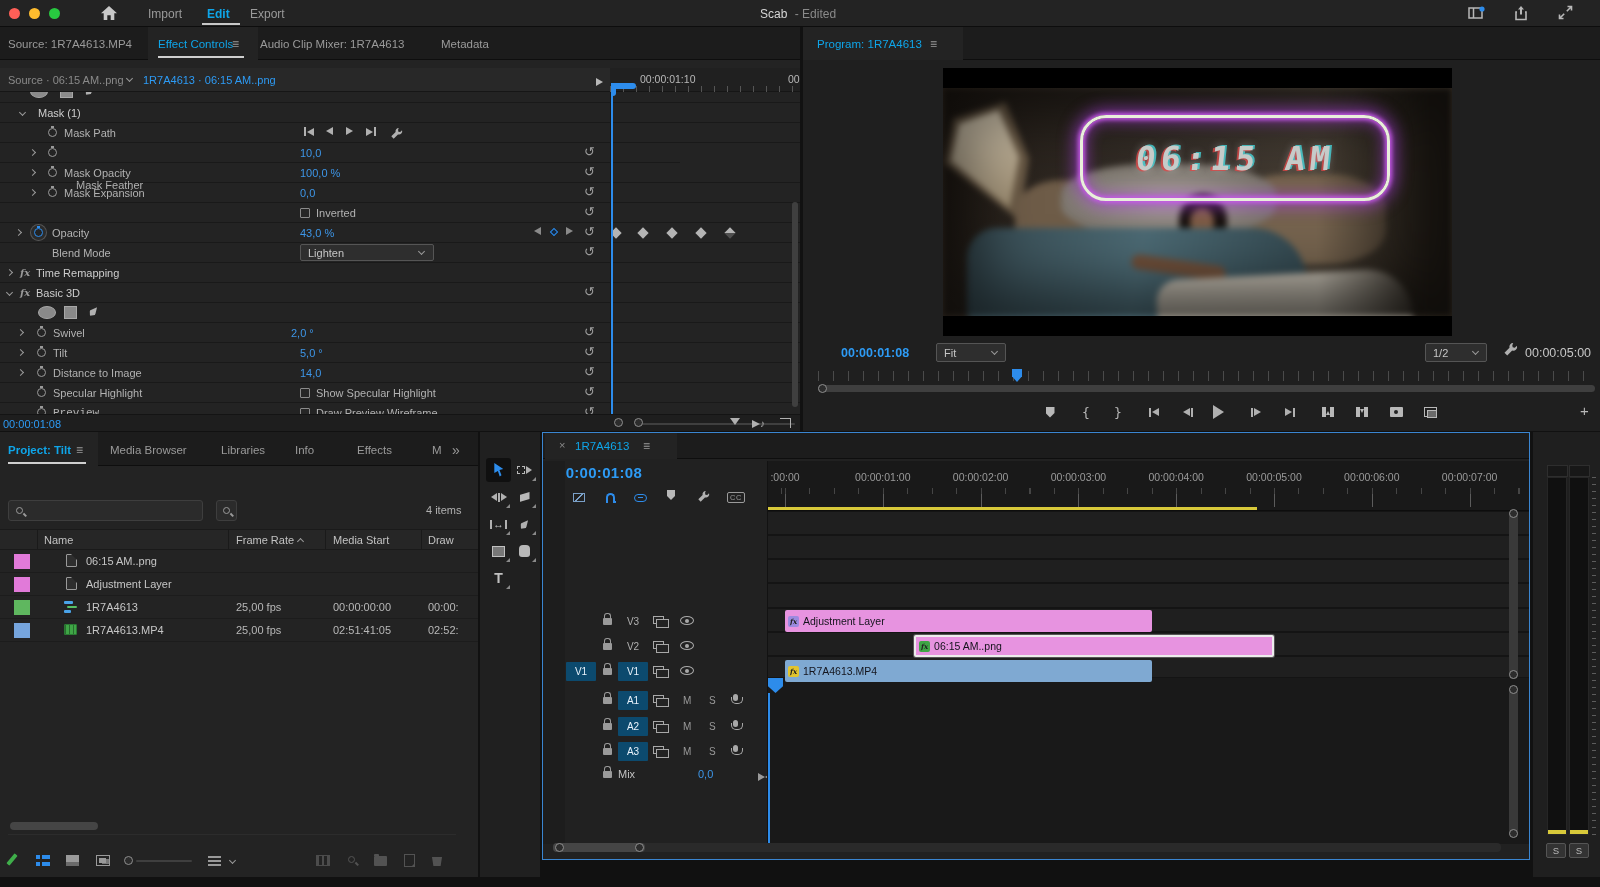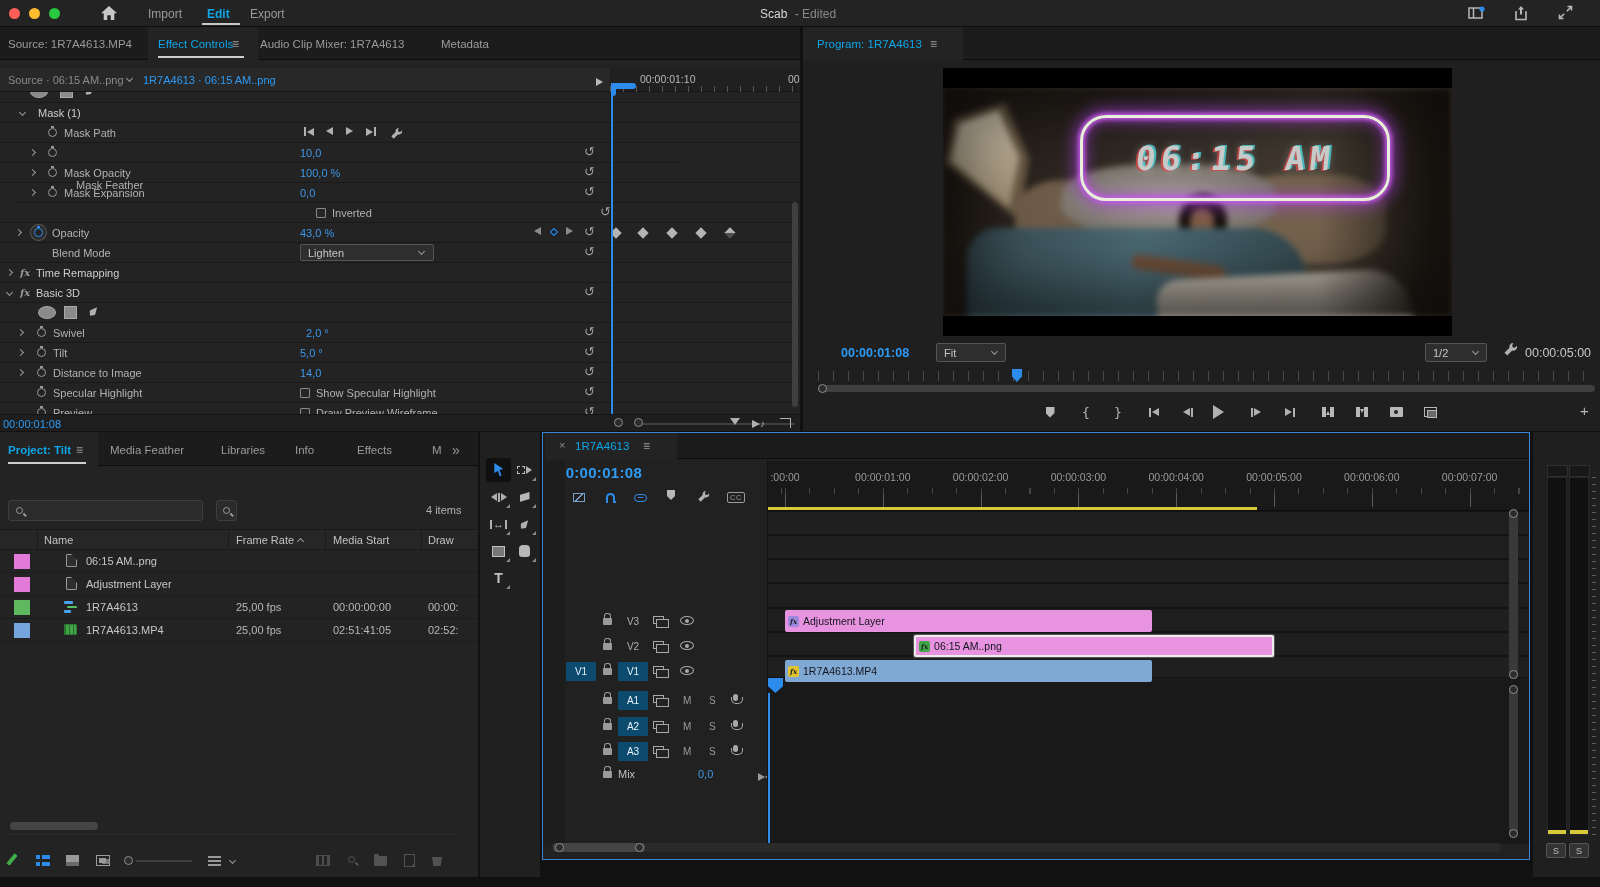--- a/index.html
+++ b/index.html
@@ -236,21 +236,21 @@
           <div class="val" style="left: 300px; top: 4px;">100,0 %</div>
           <div class="reset" style="left: 584px; top: 2px;">↺</div>
         </div>
         <div class="ec-row" style="left: 0px; top: 86px; width: 800px; height: 20px;">
           <div class="chev r" style="left: 30px; top: 7px;"></div>
           <div class="sw" style="left: 48px; top: 5px;"></div>
           <div class="lbl" style="left: 64px; top: 4px;">Mask Expansion</div>
           <div class="val" style="left: 300px; top: 4px;">0,0</div>
           <div class="reset" style="left: 584px; top: 2px;">↺</div>
         </div>
-        <div class="ec-row" style="left: 0px; top: 106px; width: 800px; height: 20px; margin-left: 16px;">
+        <div class="ec-row" style="left: 0px; top: 106px; width: 800px; height: 20px;">
           <div class="cbx" style="left: 300px; top: 5px;"></div>
           <div class="lbl" style="left: 316px; top: 4px;">Inverted</div>
           <div class="reset" style="left: 584px; top: 2px;">↺</div>
         </div>
         <div class="ec-row" style="left: 0px; top: 126px; width: 800px; height: 20px;">
           <div class="chev r" style="left: 16px; top: 7px;"></div>
           <div class="sw kf" style="left: 34px; top: 5px;"></div>
           <div class="lbl" style="left: 52px; top: 4px;">Opacity</div>
           <div class="val" style="left: 300px; top: 4px;">43,0 %</div>
           <div class="mbtn" style="left: 534px; top: 4px;">
@@ -285,21 +285,21 @@
         </div>
         <div class="ec-row" style="left: 0px; top: 206px; width: 800px; height: 20px;">
           <div class="shp-ell" style="left: 38px; top: 3px;"></div>
           <div class="shp-rect" style="left: 64px; top: 3px;"></div>
           <div class="shp-pen" style="left: 90px; top: 3px;"></div>
         </div>
         <div class="ec-row" style="left: 0px; top: 226px; width: 800px; height: 20px;">
           <div class="chev r" style="left: 18px; top: 7px;"></div>
           <div class="sw" style="left: 37px; top: 5px;"></div>
           <div class="lbl" style="left: 53px; top: 4px;">Swivel</div>
-          <div class="val" style="left: 306px; top: 4px;">2,0 °</div>
+          <div class="val" style="left: 291px; top: 4px;">2,0 °</div>
           <div class="reset" style="left: 584px; top: 2px;">↺</div>
         </div>
         <div class="ec-row" style="left: 0px; top: 246px; width: 800px; height: 20px;">
           <div class="chev r" style="left: 18px; top: 7px;"></div>
           <div class="sw" style="left: 37px; top: 5px;"></div>
           <div class="lbl" style="left: 53px; top: 4px;">Tilt</div>
           <div class="val" style="left: 300px; top: 4px;">5,0 °</div>
           <div class="reset" style="left: 584px; top: 2px;">↺</div>
         </div>
         <div class="ec-row" style="left: 0px; top: 266px; width: 800px; height: 20px;">
@@ -311,21 +311,21 @@
         </div>
         <div class="ec-row" style="left: 0px; top: 286px; width: 800px; height: 20px;">
           <div class="sw" style="left: 37px; top: 5px;"></div>
           <div class="lbl" style="left: 53px; top: 4px;">Specular Highlight</div>
           <div class="cbx" style="left: 300px; top: 5px;"></div>
           <div class="lbl" style="left: 316px; top: 4px;">Show Specular Highlight</div>
           <div class="reset" style="left: 584px; top: 2px;">↺</div>
         </div>
         <div class="ec-row" style="left: 0px; top: 306px; width: 800px; height: 20px;">
           <div class="sw" style="left: 37px; top: 5px;"></div>
-          <div class="lbl" style="left: 53px; top: 4px;">Preview</div>
+          <div class="lbl" style="left: 53px; top: 4px; font-family: Liberation Mono, monospace;">Preview</div>
           <div class="cbx" style="left: 300px; top: 5px;"></div>
           <div class="lbl" style="left: 316px; top: 4px;">Draw Preview Wireframe</div>
           <div class="reset" style="left: 584px; top: 2px;">↺</div>
         </div>
       </div>
 
     <div class="r" style="left:610px;top:65px;width:1px;height:322px;background:#181818;z-index:6"></div>
     <div class="r" style="left:611px;top:57px;width:1.5px;height:330px;background:#2d8ceb;z-index:7"></div>
     <div class="r" style="left:611px;top:56px;width:25px;height:6px;background:#2d8ceb;border-radius:0 3px 3px 0;z-index:8"></div>
     <div class="r" style="left:611px;top:56px;width:5px;height:13px;background:#2d8ceb;border-radius:0 0 3px 0;z-index:8"></div>
@@ -440,21 +440,21 @@
       </div>
     <div class="r" style="left:777px;top:375px;font-size:15px;color:#b8b8b8">+</div>
   </div>
 
   <div class="panel" style="left:0;top:432px;width:478px;height:445px">
     <div class="tabstrip" style="top:0;height:34px">
       <div class="r" style="left:0;top:0;width:98px;height:34px;background:#232323"></div>
       <div class="tabtxt active" style="left:8px;top:12px;font-weight:bold">Project: Tilt</div>
       <div class="hamb" style="position:absolute;left:76px;top:11px">≡</div>
       <div class="underline" style="left:8px;top:30px;width:78px;background:#cfcfcf"></div>
-      <div class="tabtxt" style="left:110px;top:12px">Media Feather</div>
+      <div class="tabtxt" style="left:110px;top:12px">Media Browser</div>
       <div class="tabtxt" style="left:221px;top:12px">Libraries</div>
       <div class="tabtxt" style="left:295px;top:12px">Info</div>
       <div class="tabtxt" style="left:357px;top:12px">Effects</div>
       <div class="tabtxt" style="left:432px;top:12px">M</div>
       <div class="tabtxt" style="left:452px;top:10px;font-size:14px">»</div>
     </div>
     <div class="searchbox" style="left:8px;top:68px;width:195px;height:21px">
       <i class="ic-mag"></i>
       <span></span>
     </div>

